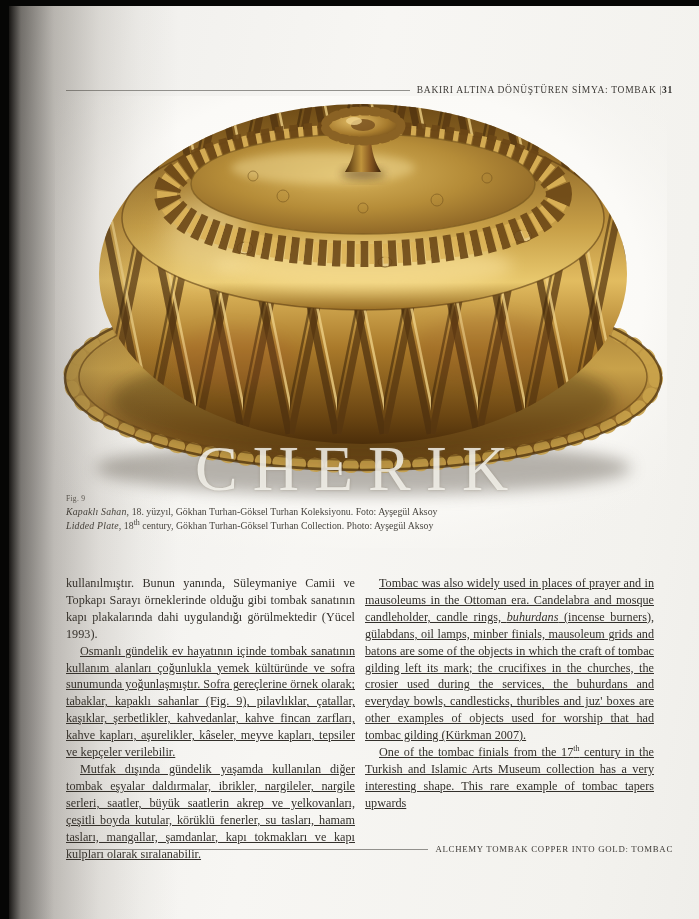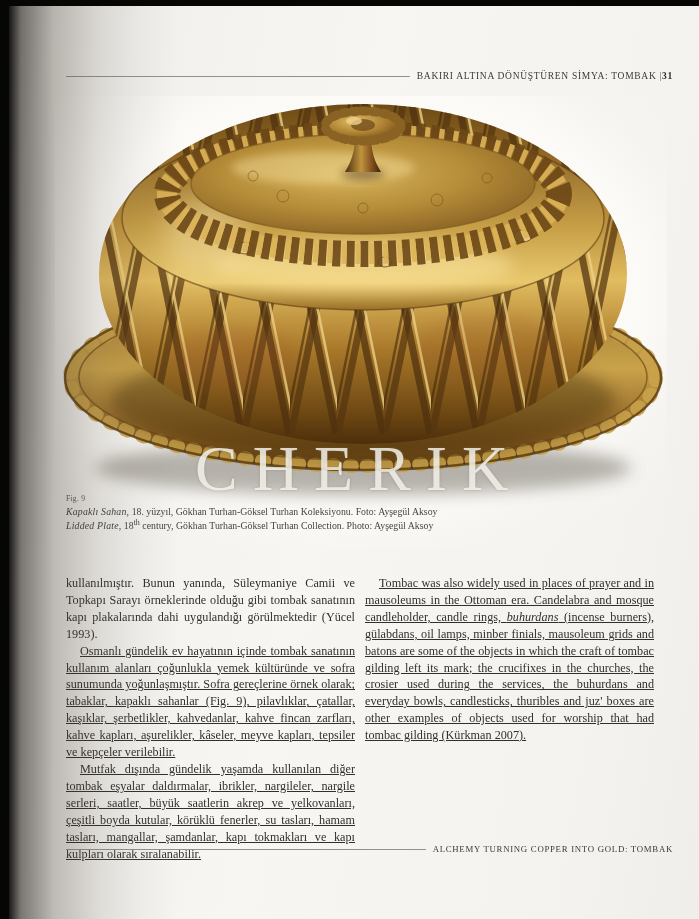--- a/index.html
+++ b/index.html
@@ -11,21 +11,21 @@
     position:absolute;top:6px;left:9px;right:0;bottom:0;overflow:hidden;
     background:linear-gradient(100deg,#d8d7d3 0%,#e9e8e4 5%,#f1f0ed 15%,#f7f6f3 45%,#f3f2ee 85%,#efeeea 100%);
   }
   .edge-shade{
     position:absolute;top:0;left:0;bottom:0;width:170px;z-index:9;pointer-events:none;
     background:linear-gradient(to right,rgba(8,6,4,.92) 0px,rgba(25,20,15,.55) 12px,rgba(55,46,36,.28) 45px,rgba(80,68,54,.13) 90px,rgba(90,80,64,.05) 130px,transparent 170px);
   }
   .header-row,.footer-row{
     position:absolute;left:57px;right:26px;display:flex;align-items:center;gap:7px;z-index:6;
   }
-  .header-row{top:65px;}
+  .header-row{top:79px;}
   .footer-row{top:838px;}
   .rule{flex:1;height:1px;background:#92918d;}
   .running-text{
     font-size:9.5px;letter-spacing:.7px;color:#3d3a36;white-space:nowrap;
   }
   .footer-row .running-text{font-size:8.8px;}
   .pgsep{color:#55524d;margin-left:3px;}
   .pgnum{font-weight:bold;color:#2f2d2a;}
   .photo{position:absolute;left:46px;top:90px;width:612px;height:452px;z-index:1;text-align:right;}
   .watermark{
@@ -185,22 +185,23 @@
   </div>
 
   <div class="columns">
     <div class="col">
         <div class="para">kullanılmıştır. Bunun yanında, Süleymaniye Camii ve Topkapı Sarayı örneklerinde olduğu gibi tombak sanatının kapı plakalarında dahi uygulandığı görülmektedir (Yücel 1993).</div>
         <div class="para indent">Osmanlı gündelik ev hayatının içinde tombak sanatının kullanım alanları çoğunlukla yemek kültüründe ve sofra sunumunda yoğunlaşmıştır. Sofra gereçlerine örnek olarak; tabaklar, kapaklı sahanlar (Fig. 9), pilavlıklar, çatallar, kaşıklar, şerbetlikler, kahvedanlar, kahve fincan zarfları, kahve kapları, aşurelikler, kâseler, meyve kapları, tepsiler ve kepçeler verilebilir.</div>
         <div class="para indent">Mutfak dışında gündelik yaşamda kullanılan diğer tombak eşyalar daldırmalar, ibrikler, nargileler, nargile serleri, saatler, büyük saatlerin akrep ve yelkovanları, çeşitli boyda kutular, körüklü fenerler, su tasları, hamam tasları, mangallar, şamdanlar, kapı tokmakları ve kapı kulpları olarak sıralanabilir.</div>
       </div>
     <div class="col">
         <div class="para indent">Tombac was also widely used in places of prayer and in mausoleums in the Ottoman era. Candelabra and mosque candleholder, candle rings, <i>buhurdans</i> (incense burners), gülabdans, oil lamps, minber finials, mausoleum grids and batons are some of the objects in which the craft of tombac gilding left its mark; the crucifixes in the churches, the crosier used during the services, the buhurdans and everyday bowls, candlesticks, thuribles and juz' boxes are other examples of objects used for worship that had tombac gilding (Kürkman 2007).</div>
+        <div class="para indent">One of the tombac finials from the 17<sup>th</sup> century in the Turkish and Islamic Arts Museum collection has a very interesting shape. This rare example of tombac tapers upwards</div>
       </div>
   </div>
 
   <div class="footer-row">
     <div class="rule"></div>
-    <div class="running-text">ALCHEMY TURNING COPPER INTO GOLD: TOMBAK</div>
+    <div class="running-text">ALCHEMY TOMBAK COPPER INTO GOLD: TOMBAC</div>
   </div>
 
   <div class="edge-shade"></div>
 </div>
 
 </body></html>

